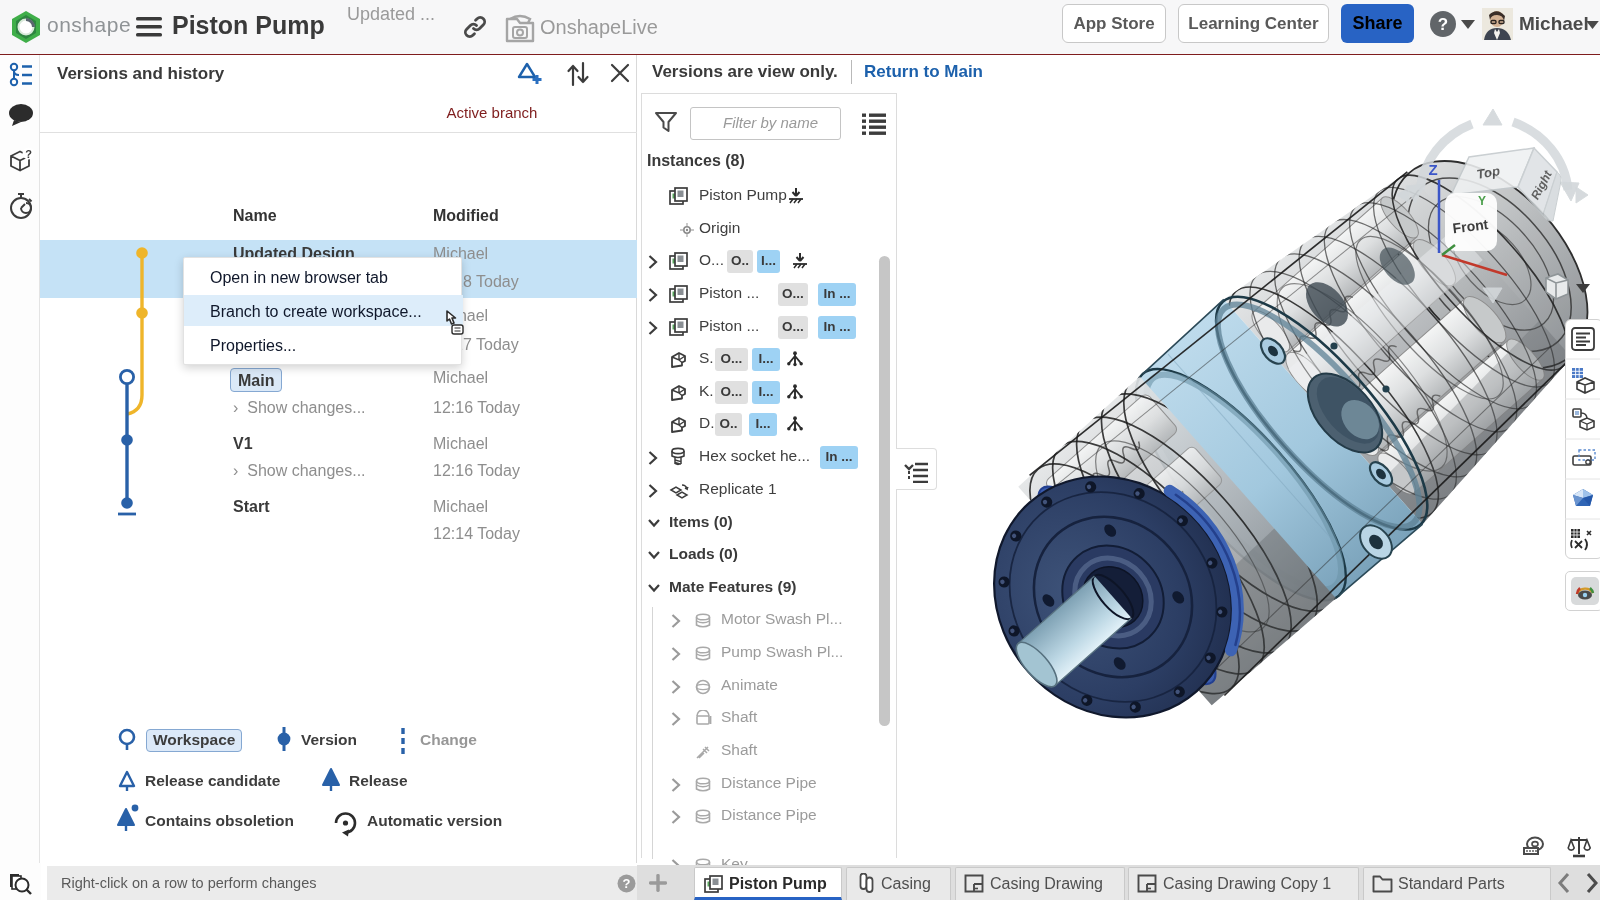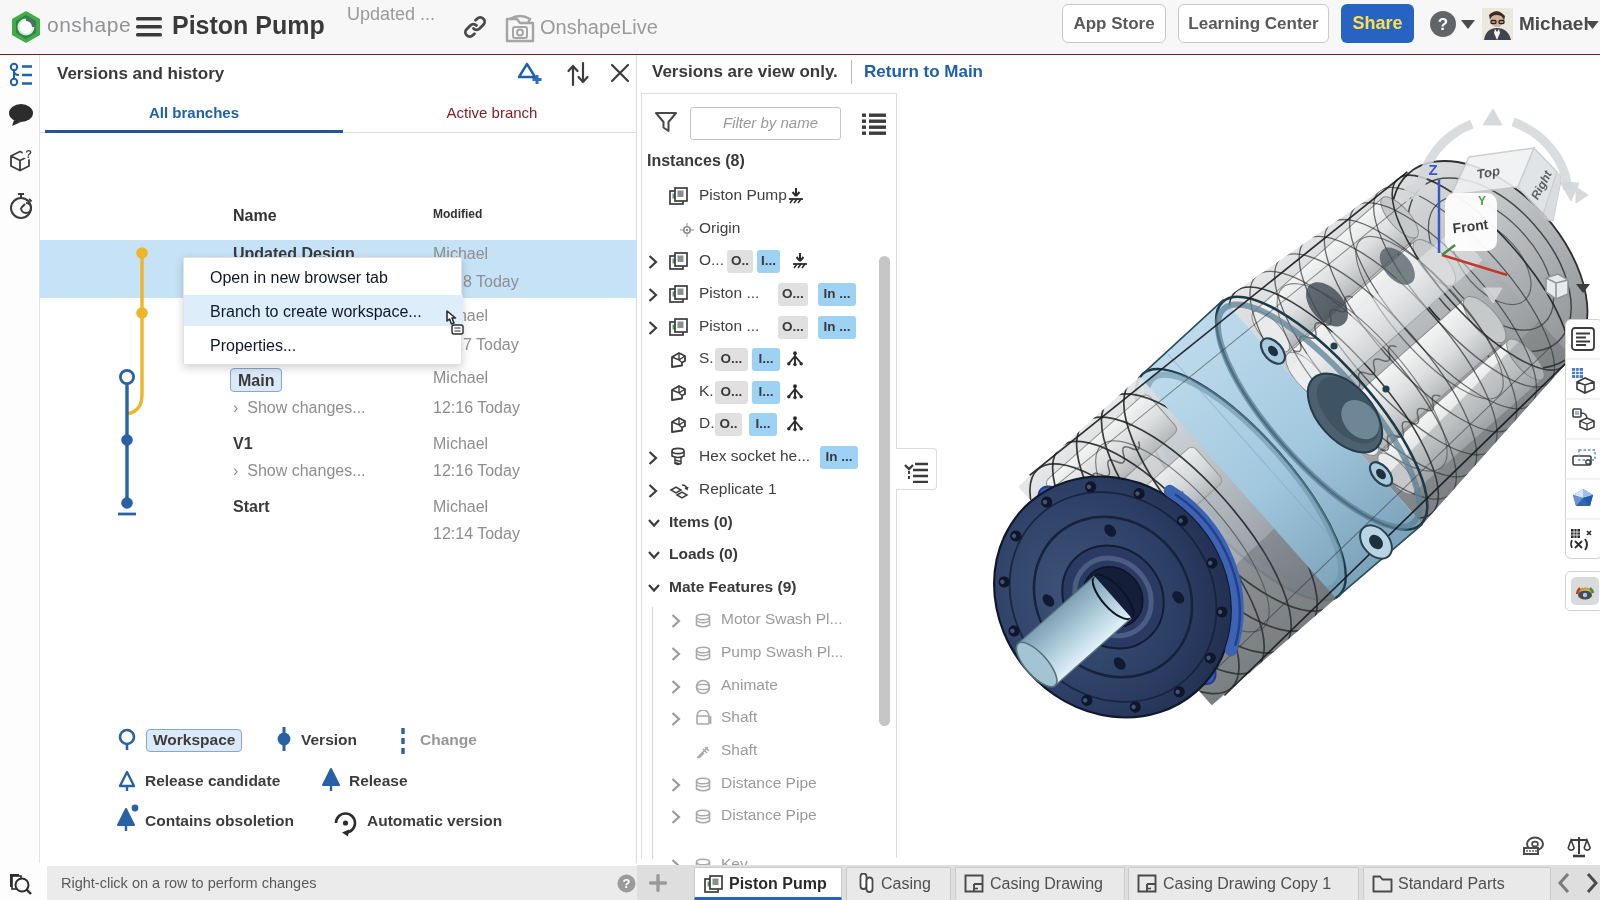--- a/index.html
+++ b/index.html
@@ -13,41 +13,41 @@
   background:#f7f7f8; border-bottom:1px solid #7f1d1d; z-index:30; }
 #topbar .logo-text { position:absolute; left:47px; top:13px; font-size:21px; color:#8f9396; letter-spacing:.5px; }
 #doc-title { position:absolute; left:172px; top:11px; font-size:25px; font-weight:bold; color:#3a3a3a; }
 #doc-sub { position:absolute; left:347px; top:4px; font-size:18px; color:#9a9a9a; }
 #onshapelive { position:absolute; left:540px; top:16px; font-size:20px; color:#9a9a9a; }
 .topbtn { position:absolute; top:4px; height:39px; background:#fff; border:1px solid #c8c8c8;
   border-radius:6px; font-size:17px; font-weight:bold; color:#595959; text-align:center; line-height:37px; }
 #btn-appstore { left:1062px; width:104px; }
 #btn-learning { left:1178px; width:151px; }
 #btn-share { left:1341px; width:73px; top:4px; height:39px; position:absolute; background:#2863c4;
-  border-radius:6px; color:#fde047; font-size:18px; font-weight:bold; text-align:center; line-height:39px; }
+  border-radius:6px; color:#000000; font-size:18px; font-weight:bold; text-align:center; line-height:39px; }
 #michael { position:absolute; left:1519px; top:13px; font-size:19px; font-weight:bold; color:#4a4a4a; }
 
 
 #lstrip { position:absolute; left:0; top:55px; width:40px; height:808px; background:#fdfdfd;
   border-right:1px solid #e4e4e4; z-index:20; }
 
 
 #lpanel { position:absolute; left:40px; top:55px; width:597px; height:808px; background:#fff;
   border-right:1px solid #d9d9d9; z-index:20; }
 #lp-head { position:absolute; left:0; top:0; width:597px; height:41px; }
 #lp-title { position:absolute; left:17px; top:9px; font-size:17px; font-weight:bold; color:#3a3a3a; }
 #tabs { position:absolute; left:0; top:41px; width:597px; height:37px; border-bottom:1px solid #e0e0e0; }
 .tab { position:absolute; top:0; width:298px; height:37px; text-align:center; font-size:15px; line-height:34px; }
 #tab1 { left:5px; color:#1d61ac; font-weight:bold; border-bottom:3px solid #24549c; }
 #tab2 { left:303px; color:#7f1d1d; }
 #searchbox { position:absolute; left:23px; top:92px; width:562px; height:33px; border:1px solid #b5b5b5;
   border-radius:3px; background:#fff; }
 #searchbox .ph { position:absolute; left:13px; top:6px; font-size:16px; font-style:italic; color:#8a8a8a; }
 #colhead-name { position:absolute; left:193px; top:152px; font-size:16px; font-weight:bold; color:#333; }
-#colhead-mod { position:absolute; left:393px; top:152px; font-size:12px; font-weight:bold; color:#333; }
+#colhead-mod { position:absolute; left:393px; top:152px; font-size:16px; font-weight:bold; color:#333; }
 #hl-row { position:absolute; left:0px; top:185px; width:597px; height:58px; background:#c5e2f6; }
 .vname { position:absolute; font-size:16px; font-weight:bold; color:#3a3a3a; }
 .vgray { position:absolute; font-size:16px; color:#8e8e8e; }
 #main-chip { position:absolute; left:190px; top:313px; padding:0 7px; height:24px; line-height:23px;
   background:#dbe9f8; border:1px solid #85a8d2; border-radius:4px; font-size:16px; font-weight:bold; color:#3a3a3a; }
 
 #ctxmenu { position:absolute; left:143px; top:202px; width:279px; height:108px; background:#fff;
   border:1px solid #e2e2e2; border-radius:2px; box-shadow:0 3px 10px rgba(0,0,0,.18); z-index:25; }
 #ctxmenu .mi { position:absolute; left:0; width:279px; height:34px; font-size:16px; color:#0f172a; line-height:34px; padding-left:26px; }
 #ctx-hl { position:absolute; left:0; top:37px; width:279px; height:31px; background:#ddedfa; }
@@ -354,21 +354,20 @@
       </svg>
       <svg class="abs" style="left:525px;top:6px;" width="26" height="26" viewBox="0 0 26 26">
         <path d="M8 24 V5 M8 5 l-4.5 5 M8 5 l4.5 5" fill="none" stroke="#3c3c3c" stroke-width="2.2" stroke-linecap="round" stroke-linejoin="round"></path>
         <path d="M18 2 V21 M18 21 l-4.5 -5 M18 21 l4.5 -5" fill="none" stroke="#3c3c3c" stroke-width="2.2" stroke-linecap="round" stroke-linejoin="round"></path>
       </svg>
       <svg class="abs" style="left:569px;top:7px;" width="22" height="22" viewBox="0 0 22 22">
         <path d="M3 3 L19 19 M19 3 L3 19" stroke="#3c3c3c" stroke-width="2.2" stroke-linecap="round"></path>
       </svg>
     </div>
     <div id="tabs">
-      <div class="tab" id="tab1">All branches</div>
       <div class="tab" id="tab2">Active branch</div>
     </div>
     <svg class="abs" style="left:70px;top:180px;z-index:1;" width="40" height="290" viewBox="0 0 40 290">
       <path d="M32 18 V160 Q32 176 17 179" fill="none" stroke="#efb52a" stroke-width="3.4"></path>
       <path d="M17 146 V272" fill="none" stroke="#2961a8" stroke-width="3.4"></path>
       <circle cx="32" cy="18" r="5.8" fill="#efb52a"></circle>
       <circle cx="32" cy="78" r="5.8" fill="#efb52a"></circle>
       <circle cx="17" cy="142" r="6.6" fill="#fff" stroke="#2961a8" stroke-width="2.8"></circle>
       <circle cx="17" cy="205" r="5.8" fill="#2961a8"></circle>
       <circle cx="17" cy="268" r="5.8" fill="#2961a8"></circle>

